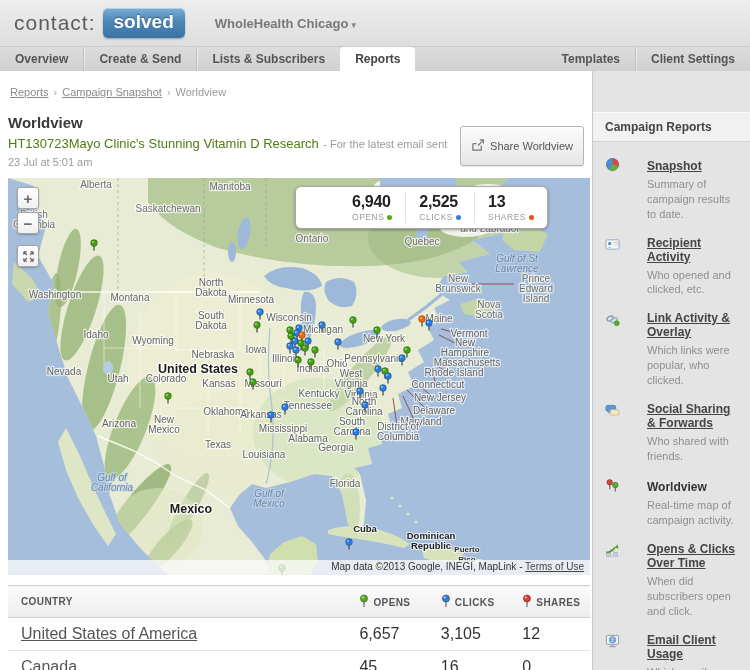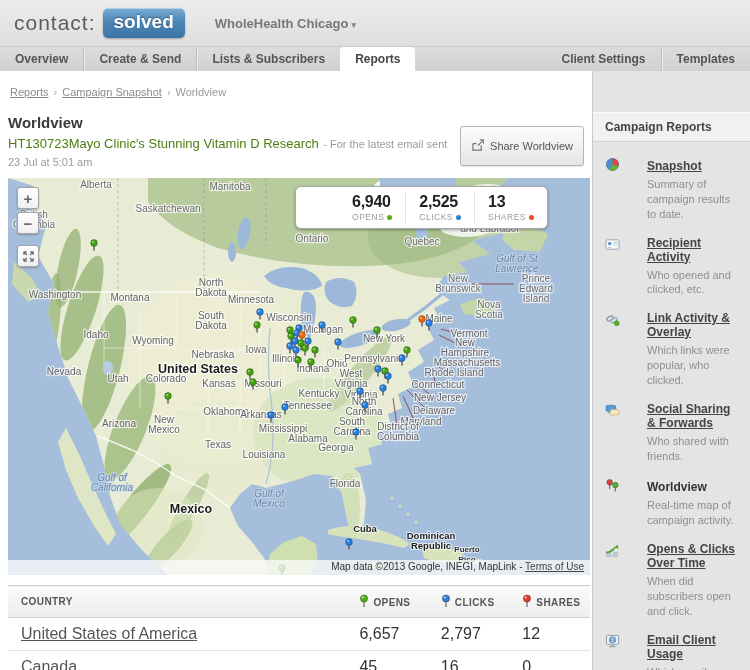--- a/index.html
+++ b/index.html
@@ -97,22 +97,22 @@
   </header>
 
   <nav>
     <ul id="nav-tabs">
         <li class="">Overview</li>
         <li class="">Create &amp; Send</li>
         <li class="">Lists &amp; Subscribers</li>
         <li class="active">Reports</li>
       </ul>
     <ul id="nav-right">
+        <li>Templates</li>
         <li>Client Settings</li>
-        <li>Templates</li>
       </ul>
   </nav>
 
   <div class="content-row">
     <main>
 
       <div class="breadcrumb" id="breadcrumb"><a class="bc-item">Reports</a><span class="bc-sep">›</span><a class="bc-item">Campaign Snapshot</a><span class="bc-sep">›</span><span class="bc-current">Worldview</span></div>
 
       <div class="title-row">
         <div>
@@ -550,21 +550,21 @@
                   <line x1="5" y1="7" x2="5" y2="13" stroke="#8a8a8a" stroke-width="1.6"></line>
                   <circle cx="5" cy="4.5" r="3.6" fill="#e03c2e" stroke="rgba(0,0,0,.35)"></circle>
                   <circle cx="3.8" cy="3.4" r="1.1" fill="#fff" opacity=".6"></circle>
                 </svg>SHARES</th>
             </tr>
           </thead>
         <tbody id="table-body">
             <tr>
               <td><a>United States of America</a></td>
     <td>6,657</td>
-    <td>2,797</td>
+    <td>3,105</td>
     <td>12</td>
             </tr>
             <tr>
               <td><a>Canada</a></td>
     <td>45</td>
     <td>16</td>
     <td>0</td>
             </tr>
           </tbody>
       </table>

